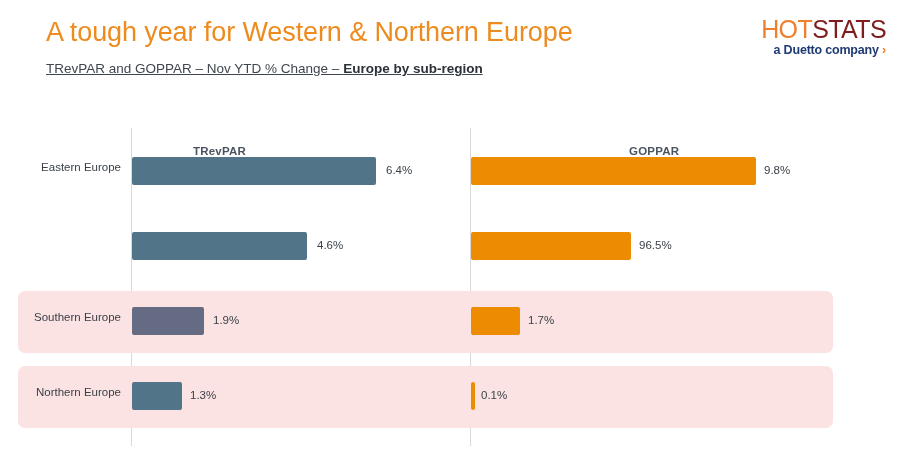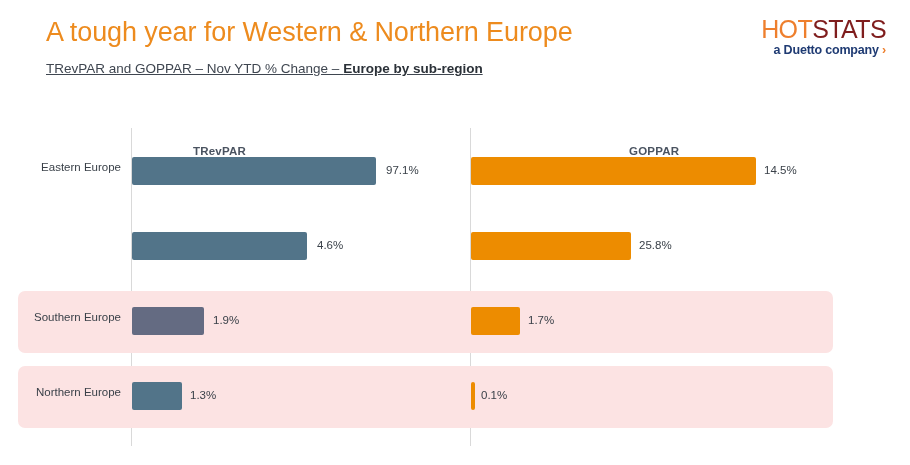--- a/index.html
+++ b/index.html
@@ -167,31 +167,31 @@
 
   <div class="axis left"></div>
   <div class="axis right"></div>
 
   <div class="rows">
 
     <div class="row plain">
 
       <div class="cat-label">Eastern Europe</div>
       <div class="bar trev" style="width:244px"></div>
-      <div class="bar-value" style="left:386px">97.1%</div>
+      <div class="bar-value" style="left:386px">6.4%</div>
       <div class="bar gop" style="width:285px"></div>
-      <div class="bar-value" style="left:764px">14.5%</div>
+      <div class="bar-value" style="left:764px">9.8%</div>
     </div>
 
     <div class="row plain">
 
       <div class="bar trev" style="width:175px"></div>
       <div class="bar-value" style="left:317px">4.6%</div>
       <div class="bar gop" style="width:160px"></div>
-      <div class="bar-value" style="left:639px">25.8%</div>
+      <div class="bar-value" style="left:639px">96.5%</div>
     </div>
 
     <div class="row">
       <div class="band"></div>
       <div class="cat-label">Southern Europe</div>
       <div class="bar trev alt" style="width:72px"></div>
       <div class="bar-value" style="left:213px">1.9%</div>
       <div class="bar gop" style="width:49px"></div>
       <div class="bar-value" style="left:528px">1.7%</div>
     </div>

